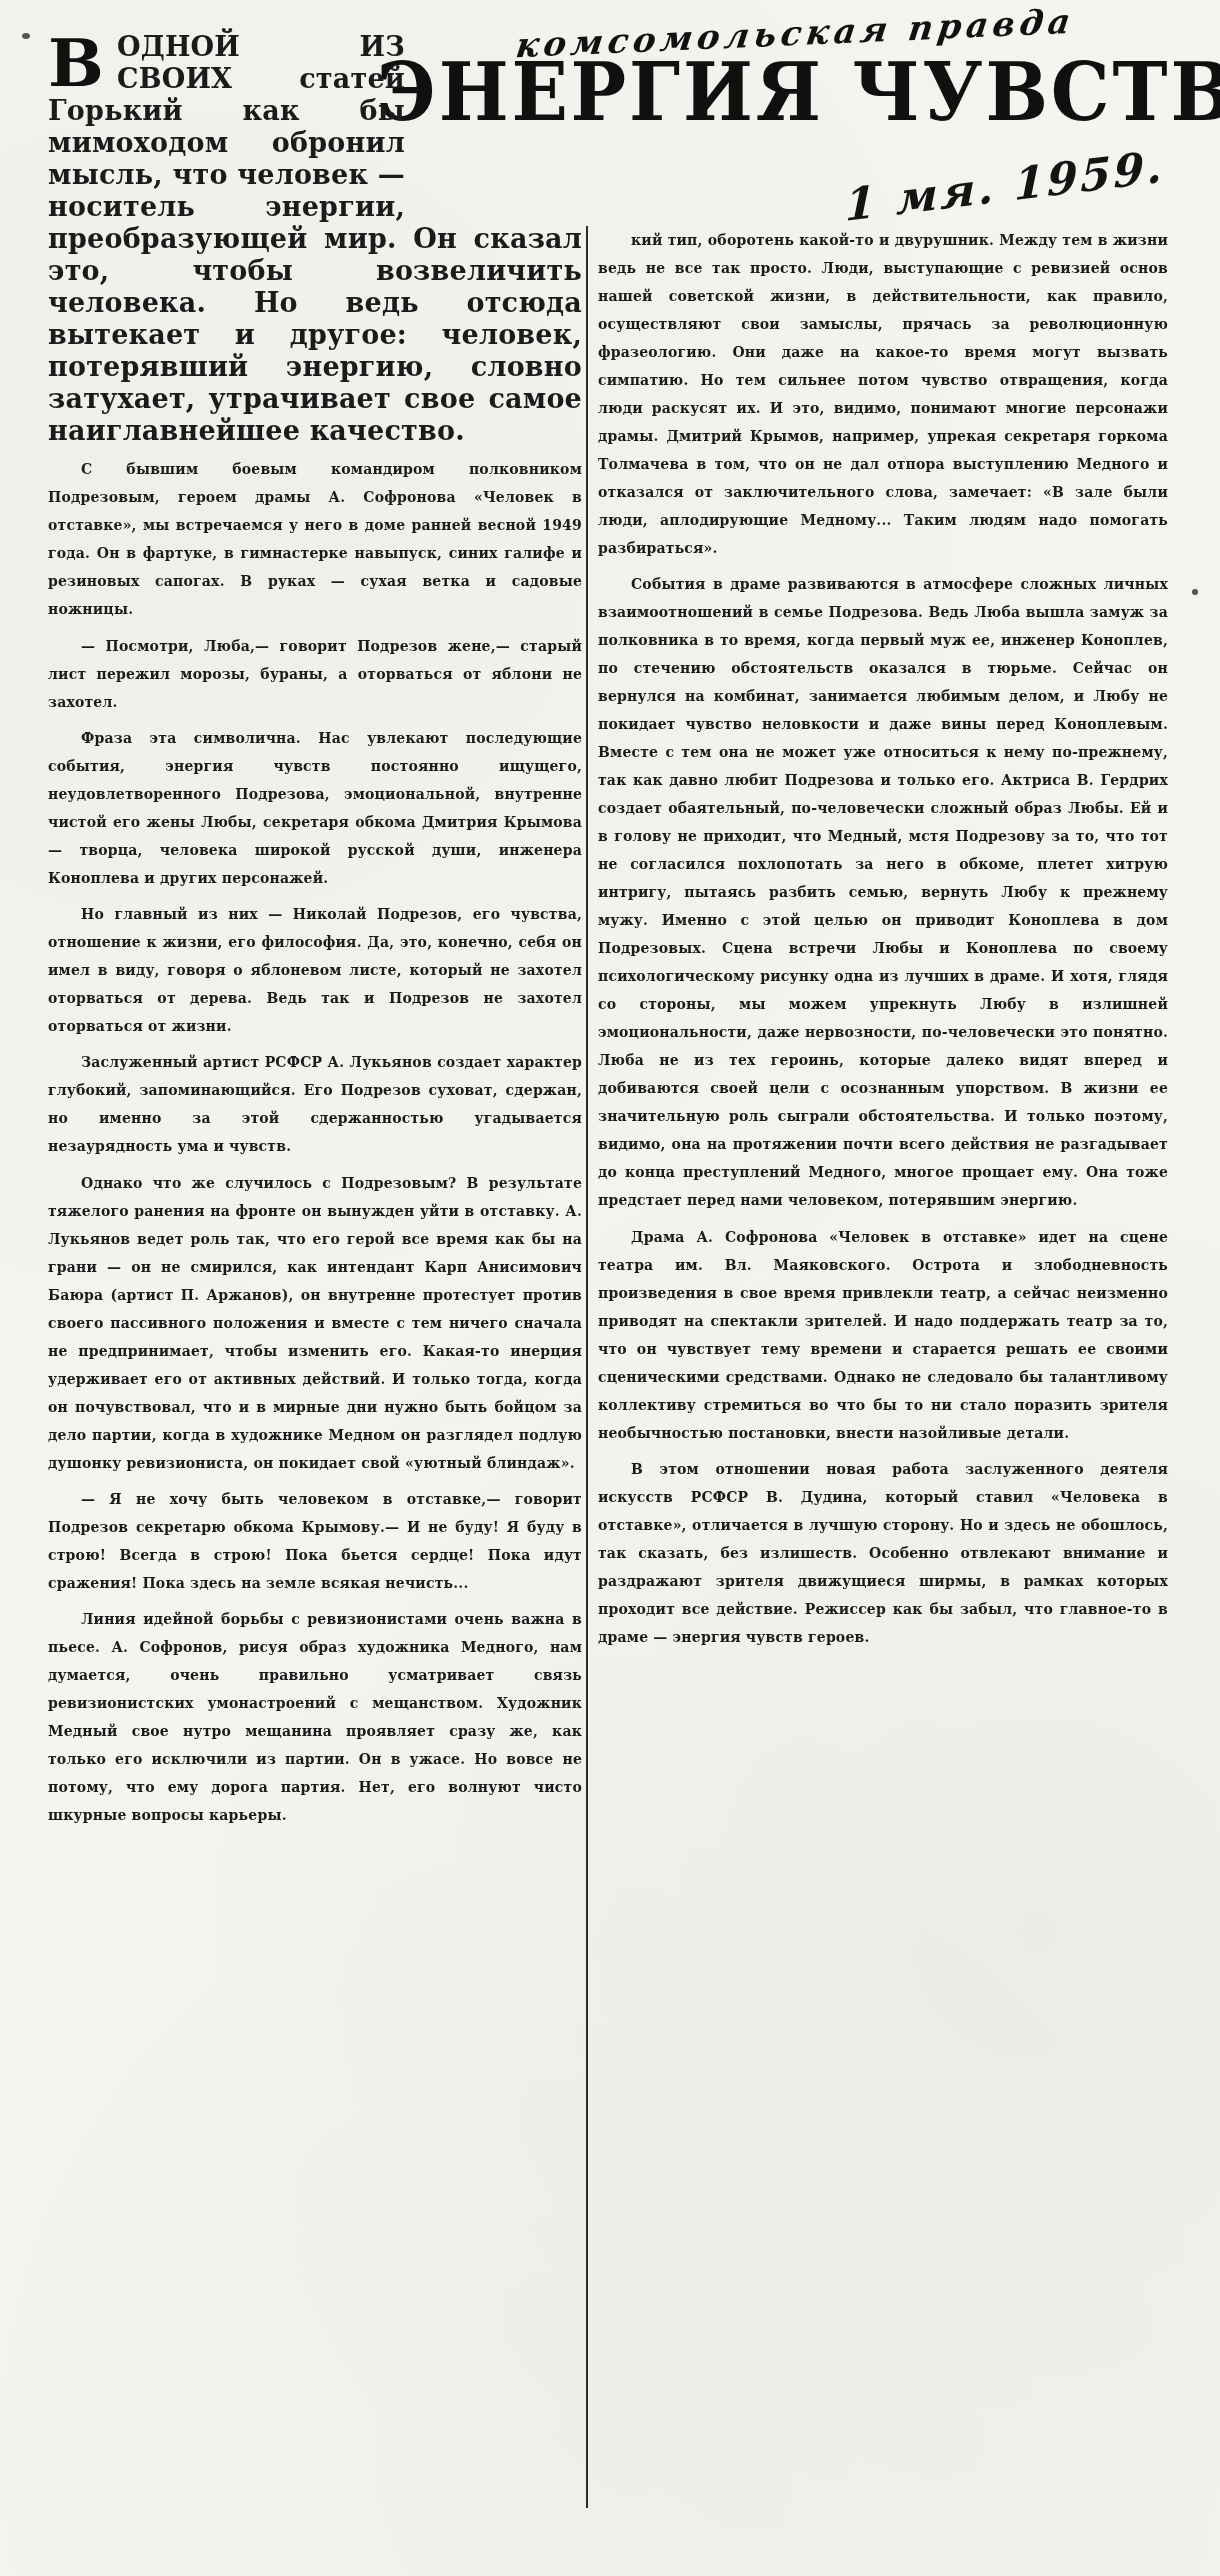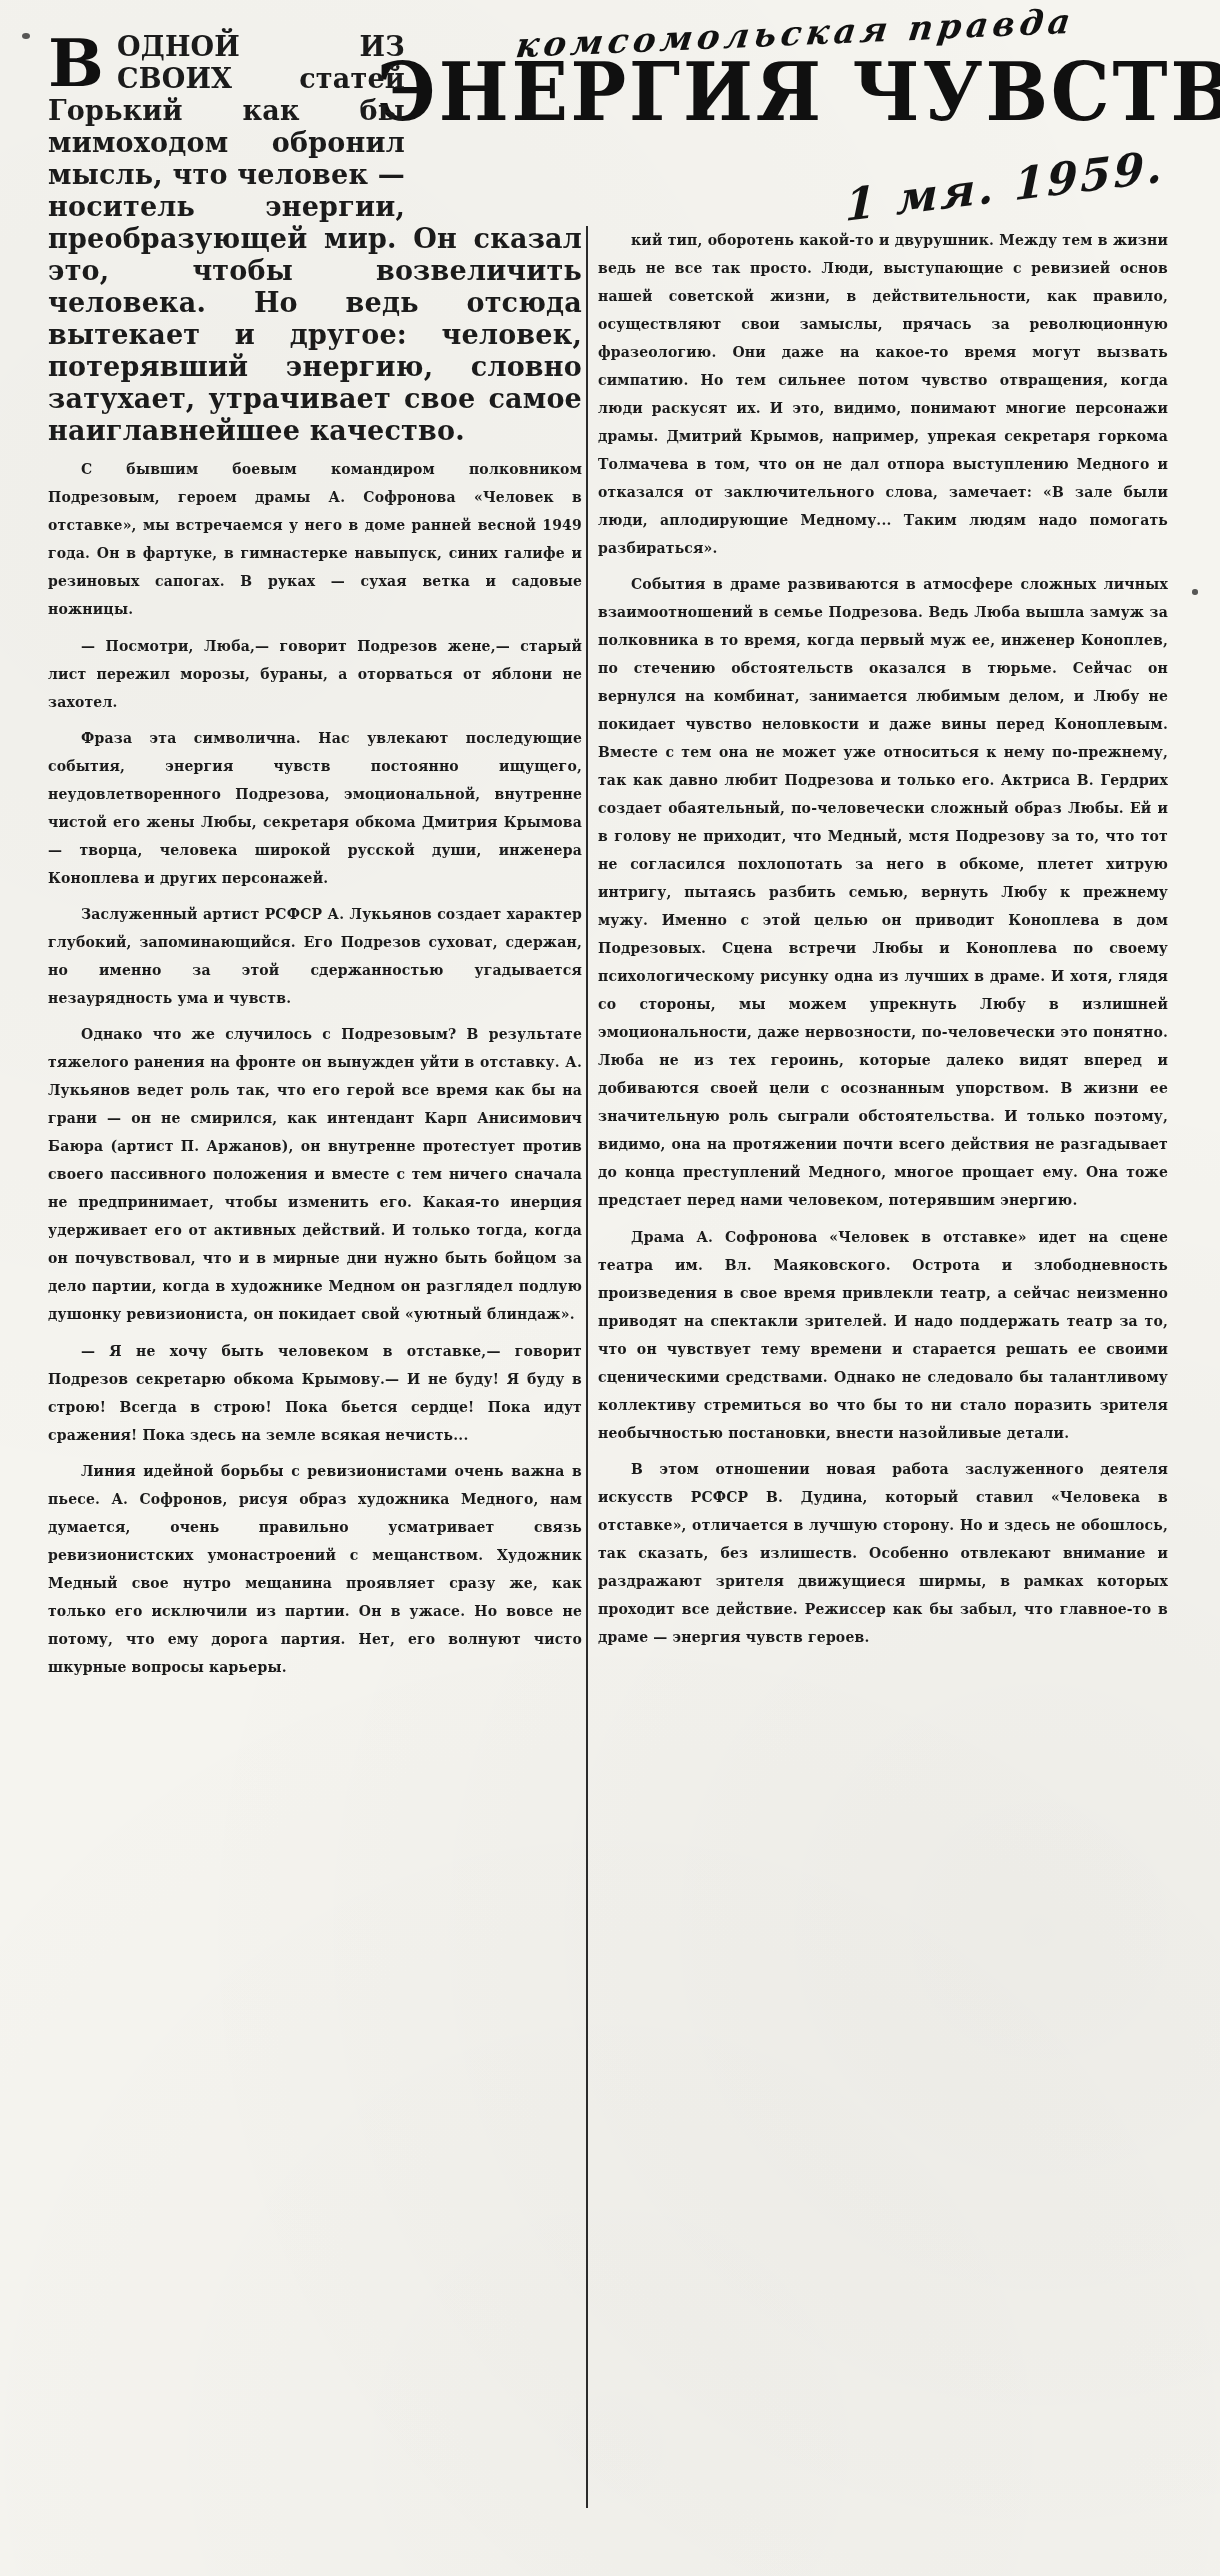--- a/index.html
+++ b/index.html
@@ -97,20 +97,21 @@
 
   <div class="col col-left">
     <p class="lead">
       <span class="headline-spacer"></span>
       <span class="dropcap">В</span>
       <span>ОДНОЙ ИЗ СВОИХ статей Горький как бы мимоходом обронил мысль, что человек — носитель энергии, преобразующей мир. Он сказал это, чтобы возвеличить человека. Но ведь отсюда вытекает и другое: человек, потерявший энергию, словно затухает, утрачивает свое самое наиглавнейшее качество.</span>
     </p>
     <p>С бывшим боевым командиром полковником Подрезовым, героем драмы А. Софронова «Человек в отставке», мы встречаемся у него в доме ранней весной 1949 года. Он в фартуке, в гимнастерке навыпуск, синих галифе и резиновых сапогах. В руках — сухая ветка и садовые ножницы.</p>
     <p>— Посмотри, Люба,— говорит Подрезов жене,— старый лист пережил морозы, бураны, а оторваться от яблони не захотел.</p>
     <p>Фраза эта символична. Нас увлекают последующие события, энергия чувств постоянно ищущего, неудовлетворенного Подрезова, эмоциональной, внутренне чистой его жены Любы, секретаря обкома Дмитрия Крымова — творца, человека широкой русской души, инженера Коноплева и других персонажей.</p>
+    <p>Но главный из них — Николай Подрезов, его чувства, отношение к жизни, его философия. Да, это, конечно, себя он имел в виду, говоря о яблоневом листе, который не захотел оторваться от дерева. Ведь так и Подрезов не захотел оторваться от жизни.</p>
     <p>Заслуженный артист РСФСР А. Лукьянов создает характер глубокий, запоминающийся. Его Подрезов суховат, сдержан, но именно за этой сдержанностью угадывается незаурядность ума и чувств.</p>
     <p>Однако что же случилось с Подрезовым? В результате тяжелого ранения на фронте он вынужден уйти в отставку. А. Лукьянов ведет роль так, что его герой все время как бы на грани — он не смирился, как интендант Карп Анисимович Баюра (артист П. Аржанов), он внутренне протестует против своего пассивного положения и вместе с тем ничего сначала не предпринимает, чтобы изменить его. Какая-то инерция удерживает его от активных действий. И только тогда, когда он почувствовал, что и в мирные дни нужно быть бойцом за дело партии, когда в художнике Медном он разглядел подлую душонку ревизиониста, он покидает свой «уютный блиндаж».</p>
     <p>— Я не хочу быть человеком в отставке,— говорит Подрезов секретарю обкома Крымову.— И не буду! Я буду в строю! Всегда в строю! Пока бьется сердце! Пока идут сражения! Пока здесь на земле всякая нечисть...</p>
     <p>Линия идейной борьбы с ревизионистами очень важна в пьесе. А. Софронов, рисуя образ художника Медного, нам думается, очень правильно усматривает связь ревизионистских умонастроений с мещанством. Художник Медный свое нутро мещанина проявляет сразу же, как только его исключили из партии. Он в ужасе. Но вовсе не потому, что ему дорога партия. Нет, его волнуют чисто шкурные вопросы карьеры.</p>
 
   </div>
 
   <div class="col col-right">
     <p>кий тип, оборотень какой-то и двурушник. Между тем в жизни ведь не все так просто. Люди, выступающие с ревизией основ нашей советской жизни, в действительности, как правило, осуществляют свои замыслы, прячась за революционную фразеологию. Они даже на какое-то время могут вызвать симпатию. Но тем сильнее потом чувство отвращения, когда люди раскусят их. И это, видимо, понимают многие персонажи драмы. Дмитрий Крымов, например, упрекая секретаря горкома Толмачева в том, что он не дал отпора выступлению Медного и отказался от заключительного слова, замечает: «В зале были люди, аплодирующие Медному... Таким людям надо помогать разбираться».</p>
     <p>События в драме развиваются в атмосфере сложных личных взаимоотношений в семье Подрезова. Ведь Люба вышла замуж за полковника в то время, когда первый муж ее, инженер Коноплев, по стечению обстоятельств оказался в тюрьме. Сейчас он вернулся на комбинат, занимается любимым делом, и Любу не покидает чувство неловкости и даже вины перед Коноплевым. Вместе с тем она не может уже относиться к нему по-прежнему, так как давно любит Подрезова и только его. Актриса В. Гердрих создает обаятельный, по-человечески сложный образ Любы. Ей и в голову не приходит, что Медный, мстя Подрезову за то, что тот не согласился похлопотать за него в обкоме, плетет хитрую интригу, пытаясь разбить семью, вернуть Любу к прежнему мужу. Именно с этой целью он приводит Коноплева в дом Подрезовых. Сцена встречи Любы и Коноплева по своему психологическому рисунку одна из лучших в драме. И хотя, глядя со стороны, мы можем упрекнуть Любу в излишней эмоциональности, даже нервозности, по-человечески это понятно. Люба не из тех героинь, которые далеко видят вперед и добиваются своей цели с осознанным упорством. В жизни ее значительную роль сыграли обстоятельства. И только поэтому, видимо, она на протяжении почти всего действия не разгадывает до конца преступлений Медного, многое прощает ему. Она тоже предстает перед нами человеком, потерявшим энергию.</p>

